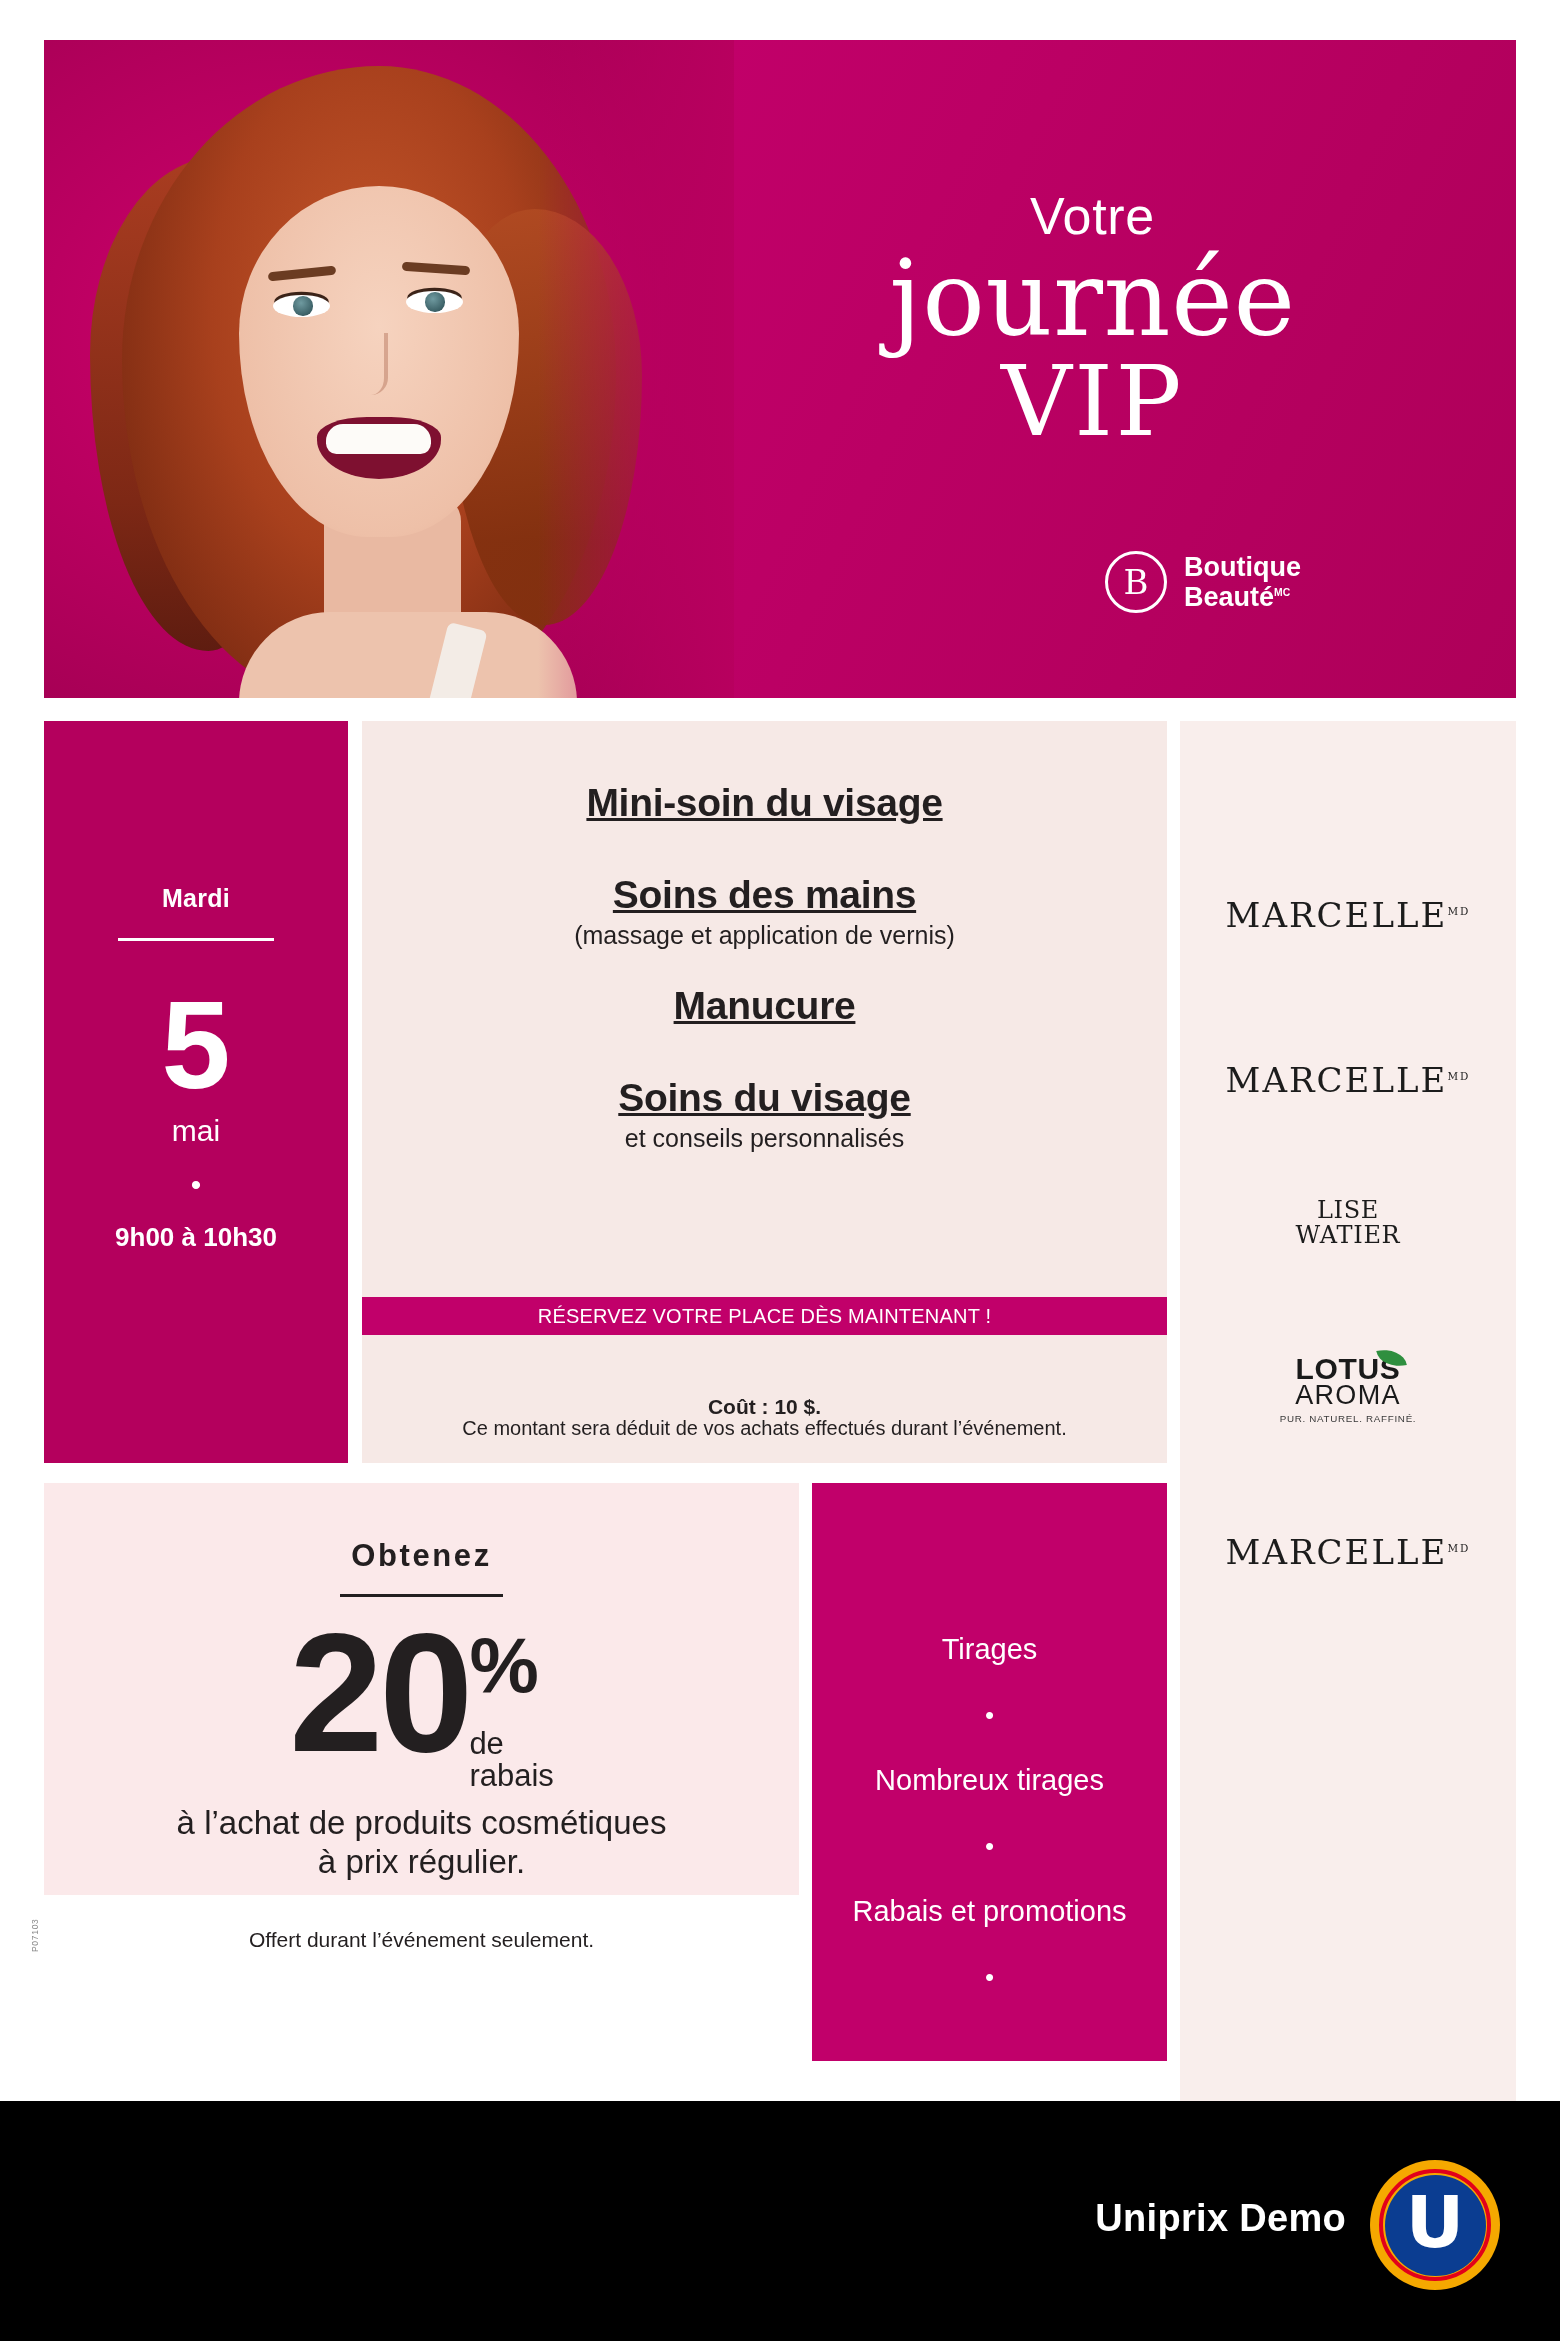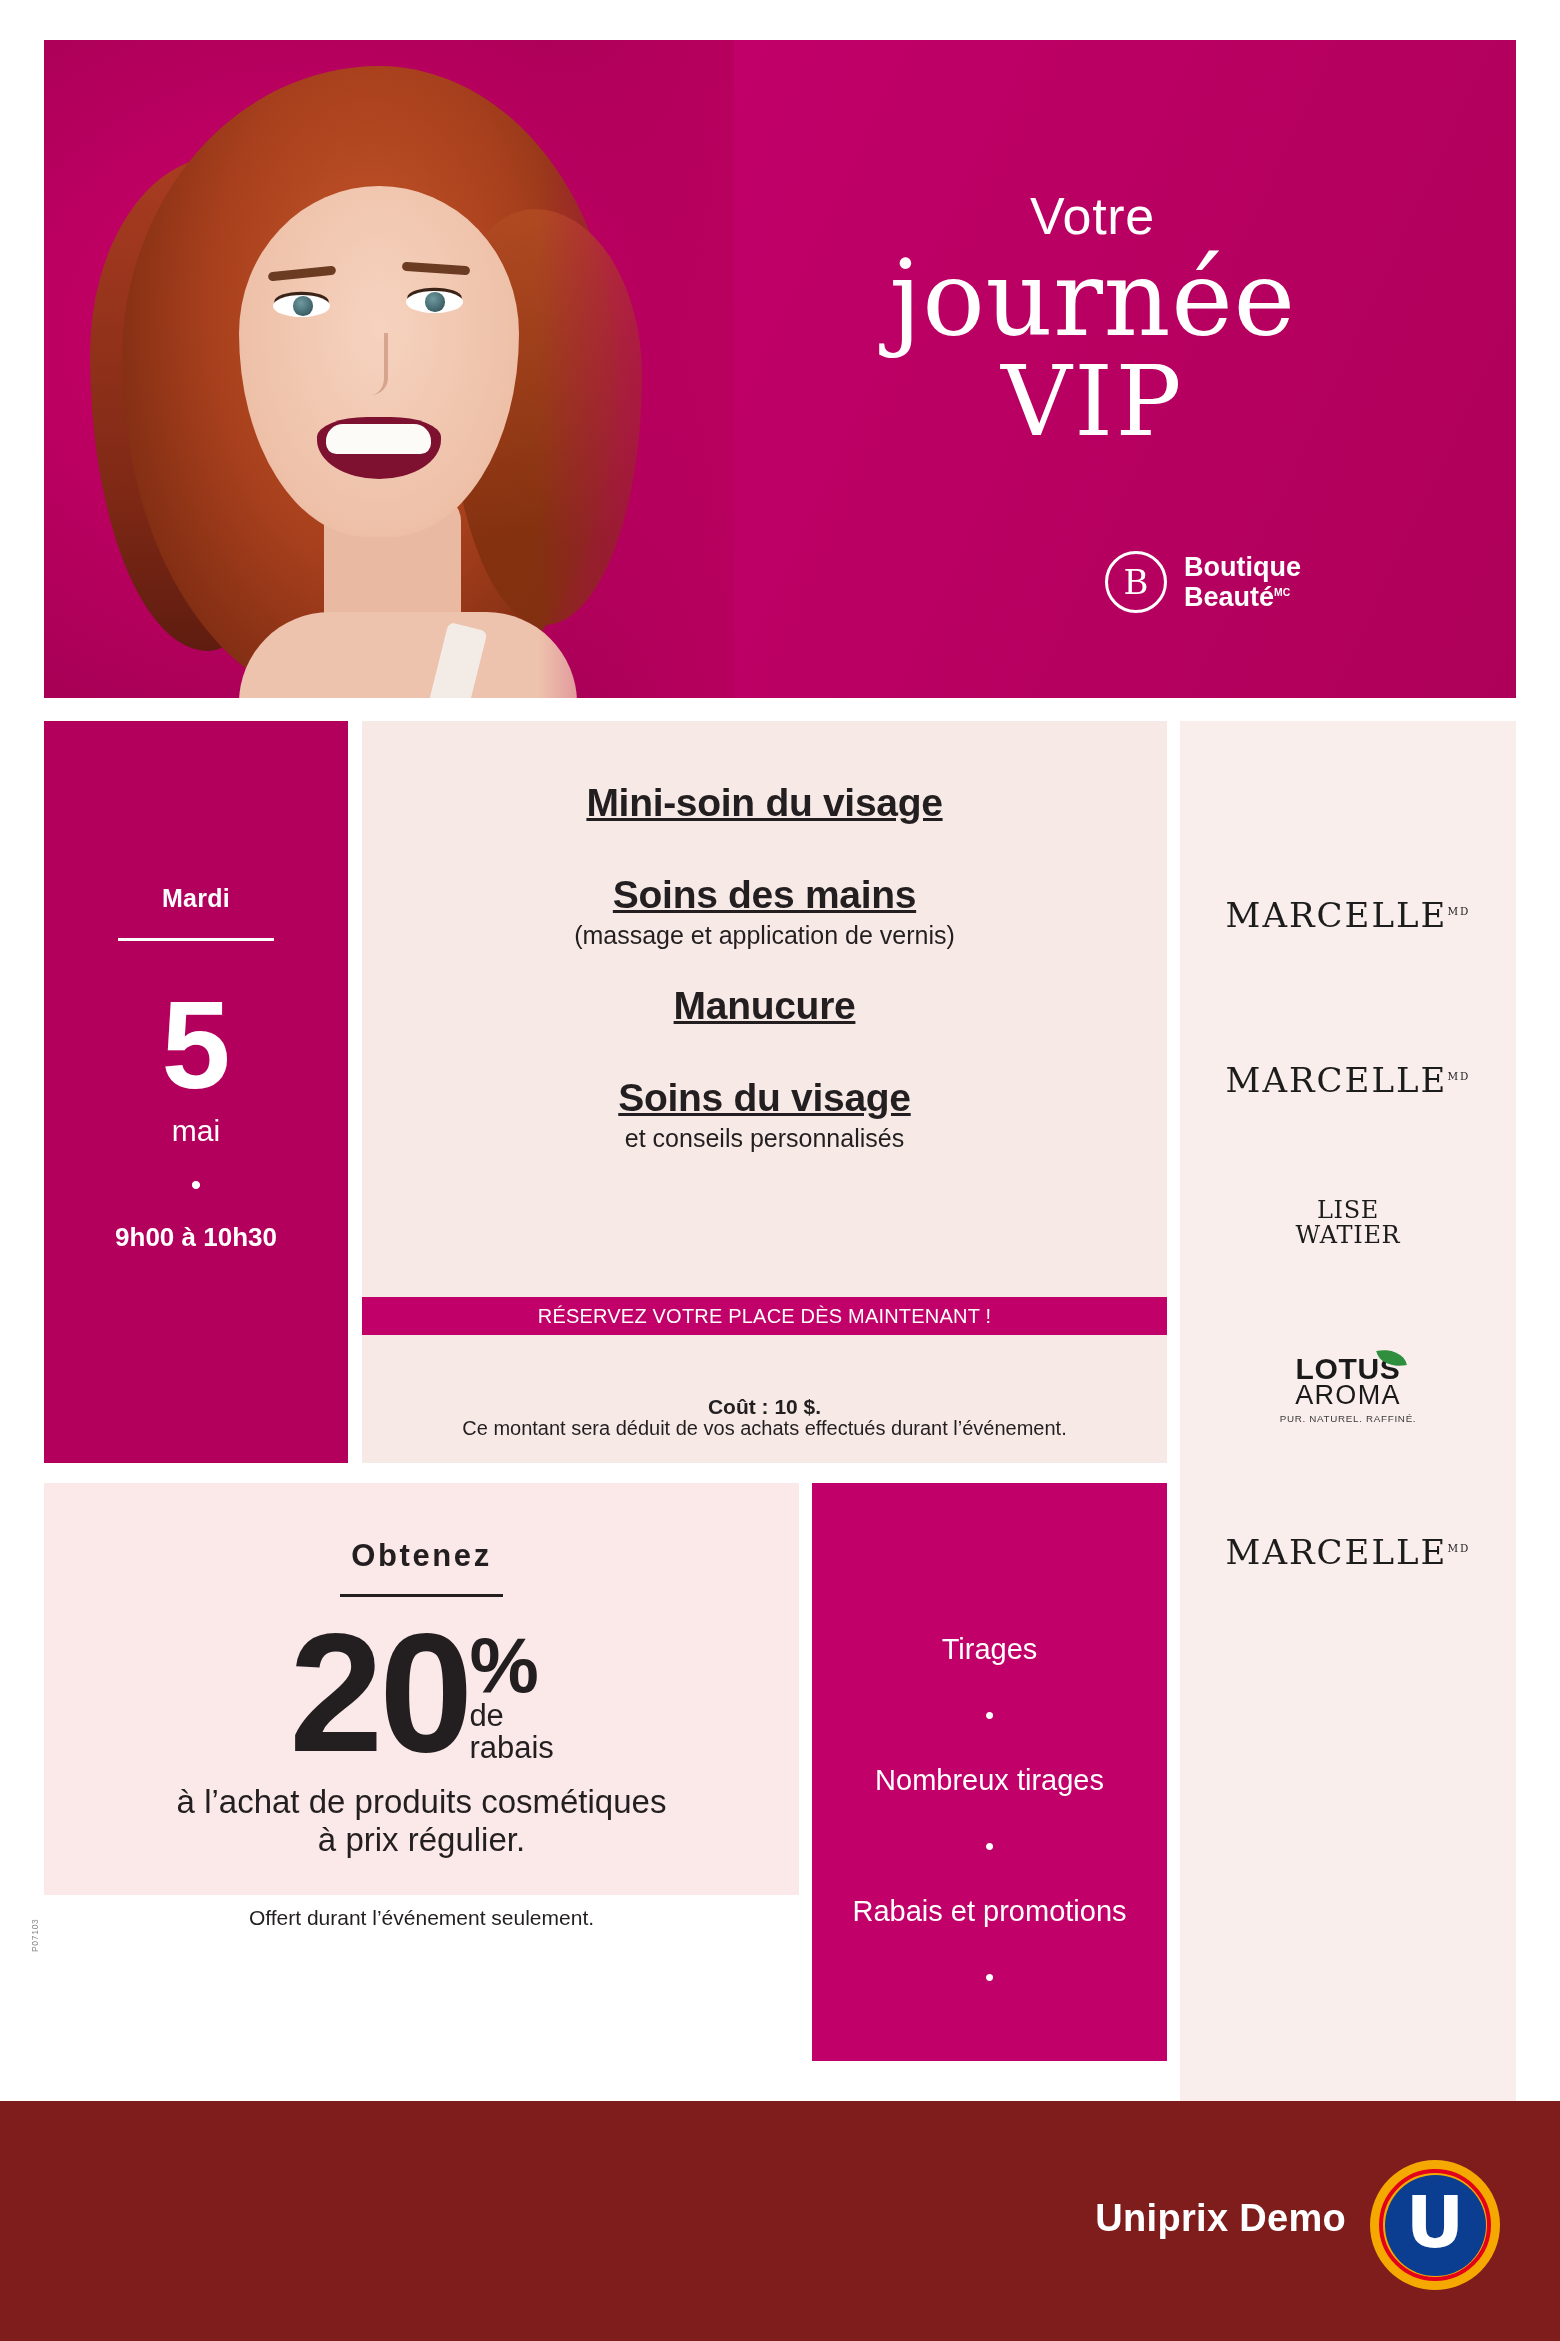--- a/index.html
+++ b/index.html
@@ -399,21 +399,21 @@
     text-align: left;
     padding-top: 17px;
   }
   .dis-pct {
     font-size: 78px;
     font-weight: 700;
     line-height: .85;
   }
   .dis-de {
     font-size: 31px;
-    margin-top: 1px;
+    margin-top: 29px;
     line-height: 1.05;
   }
   .dis-rabais {
     font-size: 31px;
     line-height: 1.05;
   }
   .dis-line {
     font-size: 33px;
     line-height: 1.18;
     margin-top: 11.7px;
@@ -453,21 +453,21 @@
     line-height: 1;
   }
 
   
   .footer {
     position: absolute;
     left: 0;
     top: 2101px;
     width: 1561px;
     height: 241px;
-    background: #7f1d1d;
+    background: #000000;
   }
   .footer-name {
     position: absolute;
     right: 215px;
     top: 96px;
     color: #ffffff;
     font-size: 38px;
     font-weight: 700;
     letter-spacing: 0.3px;
   }

